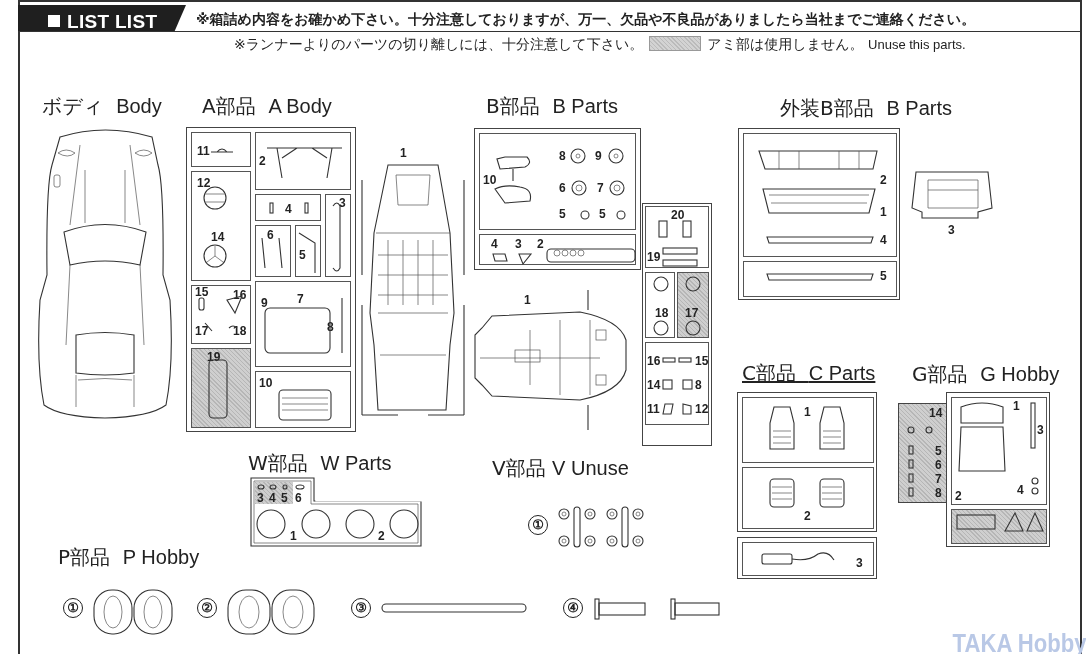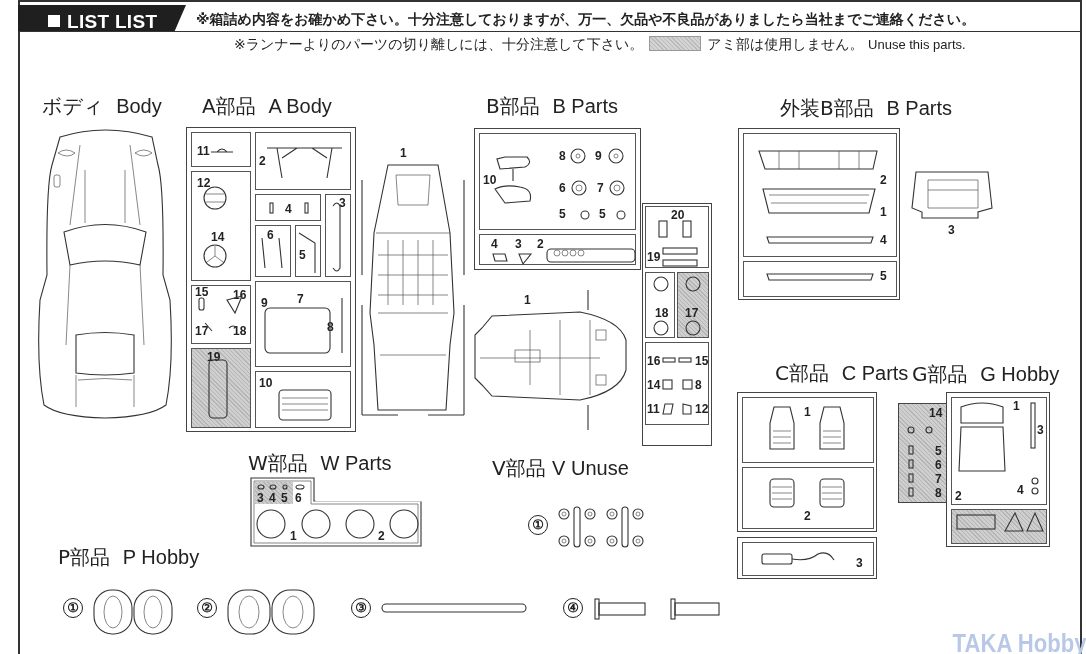--- a/index.html
+++ b/index.html
@@ -38,21 +38,21 @@
 <div class="notice" style="top:11px;font-weight:bold;">※箱詰め内容をお確かめ下さい。十分注意しておりますが、万一、欠品や不良品がありましたら当社までご連絡ください。</div>
 <div class="notice" style="top:36px;margin-left:38px;">
   <span>※ランナーよりのパーツの切り離しには、十分注意して下さい。</span><span class="swatch"></span><span>アミ部は使用しません。</span>
   <span class="en">Unuse this parts.</span>
 </div>
 
 <div class="sec-title" style="left:42px;top:93px;"><span>ボディ</span>&nbsp; <span class="en">Body</span></div>
 <div class="sec-title" style="left:202px;top:93px;"><span>A部品</span>&nbsp; <span class="en">A Body</span></div>
 <div class="sec-title" style="left:486px;top:93px;"><span>B部品</span>&nbsp; <span class="en">B Parts</span></div>
 <div class="sec-title" style="left:780px;top:95px;"><span>外装B部品</span>&nbsp; <span class="en">B Parts</span></div>
-<div class="sec-title" style="left:775px;top:360px;"><span>C部品</span>&nbsp; <span class="en">C Parts</span></div>
+<div class="sec-title" style="left:742px;top:360px;text-decoration:underline;"><span>C部品</span>&nbsp; <span class="en">C Parts</span></div>
 <div class="sec-title" style="left:912px;top:361px;"><span>G部品</span>&nbsp; <span class="en">G Hobby</span></div>
 <div class="sec-title" style="left:248px;top:450px;"><span>W部品</span>&nbsp; <span class="en">W Parts</span></div>
 <div class="sec-title" style="left:492px;top:455px;"><span>V部品</span>&nbsp;<span class="en">V Unuse</span></div>
 <div class="sec-title" style="left:58px;top:544px;"><span>P部品</span>&nbsp; <span class="en">P Hobby</span></div>
 
 <svg style="left:30px;top:125px;" width="150" height="300">
   <path class="ln" d="M30 12 Q75 -2 122 12 L128 40 Q134 60 133 150 L140 175 Q144 240 136 280 Q120 292 75 293 Q30 292 14 280 Q6 240 10 175 L17 150 Q16 60 22 40 Z"></path>
   <path class="lnt" d="M28 28 Q36 22 45 28 Q38 34 28 28 Z M105 28 Q114 22 122 28 Q114 34 105 28 Z"></path>
   <path class="ln" d="M34 107 Q75 92 116 107 L110 140 Q75 132 40 140 Z"></path>
   <path class="lnt" d="M40 140 L36 220 M110 140 L114 220 M50 20 L40 100 M100 20 L110 100 M55 45 L55 98 M95 45 L95 98"></path>

